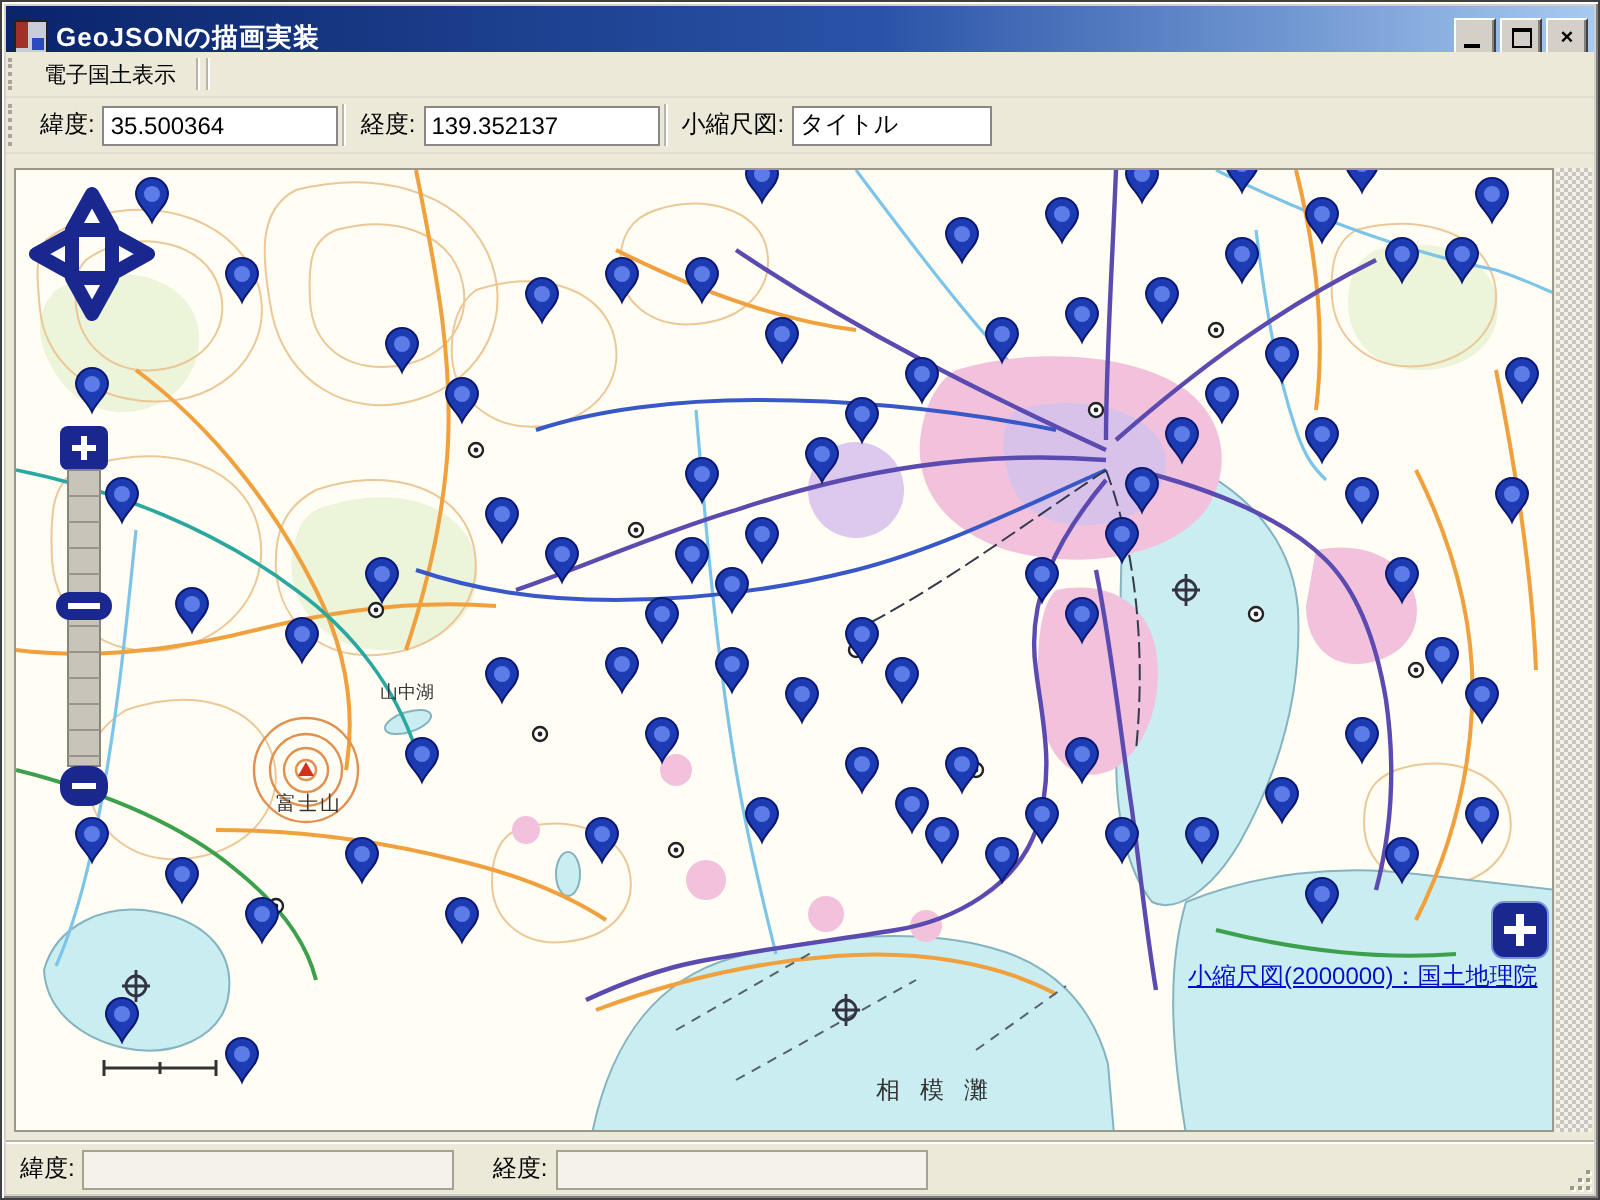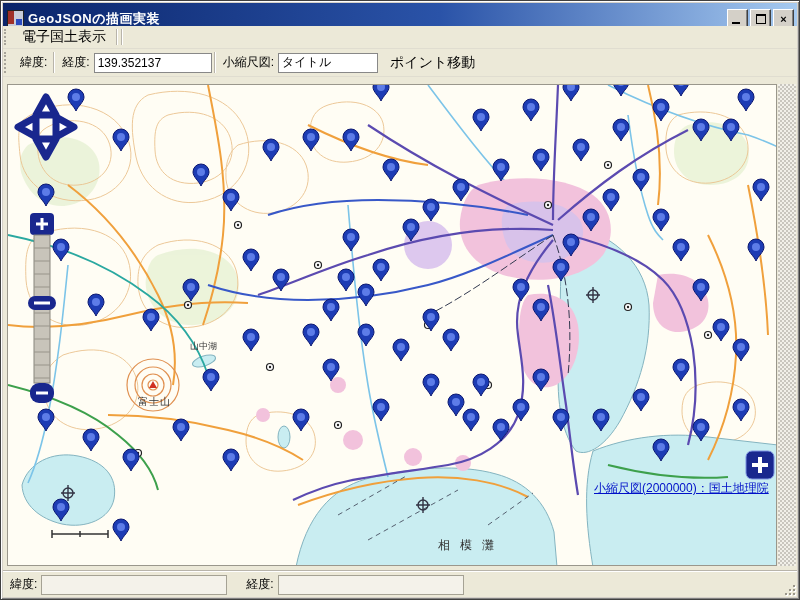--- a/index.html
+++ b/index.html
@@ -18,21 +18,21 @@
   .winbtn{width:19px;height:17px;background:#d4d0c8;border:1px solid;border-color:#fff #404040 #404040 #fff;
        box-shadow:inset -1px -1px 0 #808080;display:flex;align-items:center;justify-content:center;
        font-size:11px;font-weight:bold;color:#000;position:relative;}
   .glyph-min{position:absolute;left:4px;bottom:3px;width:8px;height:2px;background:#000;}
   .glyph-max{width:8px;height:7px;border:1px solid #000;border-top:2px solid #000;}
   
   .toolbar{position:absolute;left:3px;right:3px;display:flex;align-items:center;background:#ece9d8;border-bottom:1px solid #e0ddd0;}
   .tb1{top:26px;height:22px;}
   .tb2{top:49px;height:27px;}
   .grip{width:6px;align-self:stretch;margin:3px 2px 3px 1px;border-left:2px dotted #a8a49a;}
-  .tbtn{font-size:14px;color:#000;padding:2px 7px;background:transparent;border:1px solid transparent;white-space:nowrap;}
+  .tbtn{font-size:11px;color:#000;padding:2px 7px;background:transparent;border:1px solid transparent;white-space:nowrap;}
   .tsep{width:1px;align-self:stretch;margin:3px 2px;background:#b8b4aa;box-shadow:1px 0 0 #fff;}
   .tlabel{font-size:12px;padding:0 4px 0 6px;white-space:nowrap;}
   .tinput{height:18px;border:1px solid #888;background:#fff;font-size:12px;padding:0 3px;font-family:"Liberation Sans",sans-serif;}
   
   #mapwrap{position:absolute;left:7px;top:84px;width:770px;height:482px;overflow:hidden;background:#fffdf4;border:1px solid #9a978c;box-sizing:border-box;}
   #attr{position:absolute;left:586px;top:395px;font-size:12px;text-decoration:underline;white-space:nowrap;}
   .stipple{position:absolute;left:778px;top:84px;width:18px;height:482px;
        background:conic-gradient(#c9c6be 25%,#f2f0e9 25% 50%,#c9c6be 50% 75%,#f2f0e9 75%);background-size:4px 4px;}
   
   .statusbar{position:absolute;left:3px;right:3px;bottom:3px;height:25px;background:#ece9d8;border-top:1px solid #fff;
@@ -67,27 +67,27 @@
   <div class="toolbar tb1">
     <div class="grip"></div>
     <button class="tbtn">電子国土表示</button>
     <div class="tsep"></div>
     <div class="tsep"></div>
   </div>
 
   <div class="toolbar tb2">
     <div class="grip"></div>
     <span class="tlabel">緯度:</span>
+    <input class="tinput" style="width: 110px;" value="35.500364">
     <div class="tsep"></div>
     <span class="tlabel">経度:</span>
     <input class="tinput" style="width: 110px;" value="139.352137">
     <div class="tsep"></div>
     <span class="tlabel">小縮尺図:</span>
     <input class="tinput" style="width: 92px;" value="タイトル">
-    <button class="tbtn" style="margin-left:4px">ポイント移動</button>
   </div>
 
   <div id="mapwrap">
     <svg width="770" height="482" viewBox="0 0 770 482" xmlns="http://www.w3.org/2000/svg">
 
       <rect x="0" y="0" width="770" height="482" fill="#fffdf4"></rect>
 
       <g fill="#cfe6b4" opacity="0.4">
         <path d="M20,60 C60,40 100,60 90,95 C80,125 40,130 22,105 C10,88 8,72 20,60 Z"></path>
         <path d="M150,170 C190,155 225,168 230,195 C235,222 210,242 180,240 C152,238 135,215 138,193 C140,180 143,174 150,170 Z"></path>

